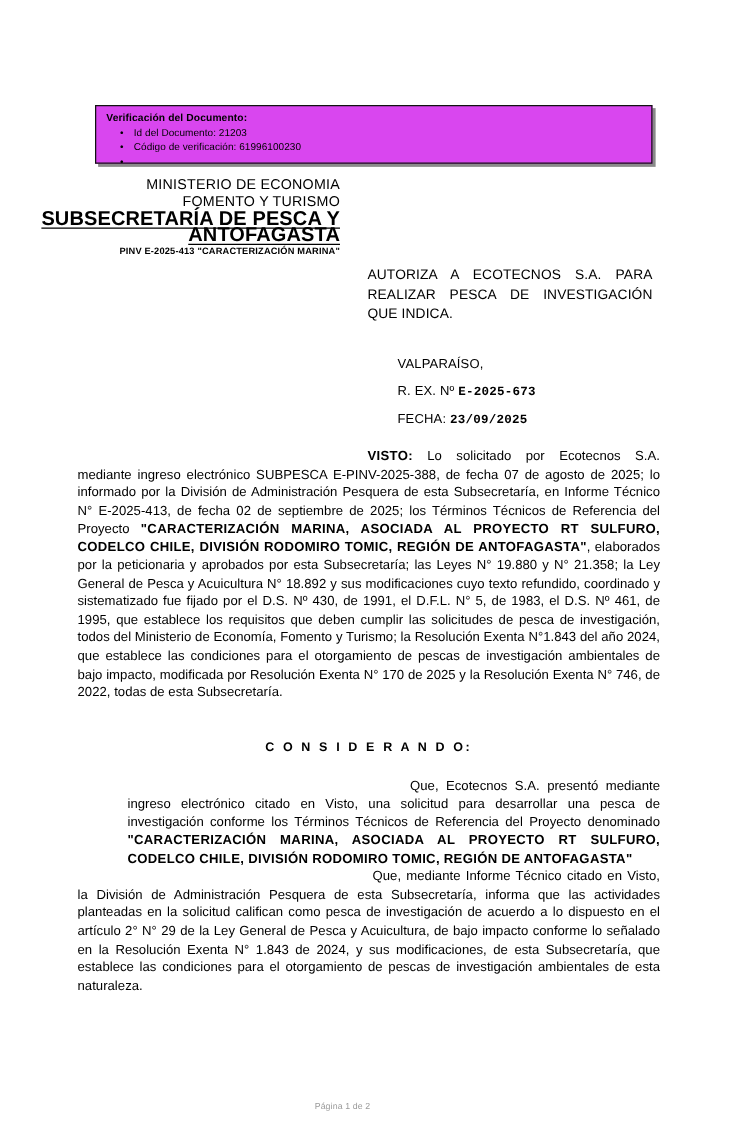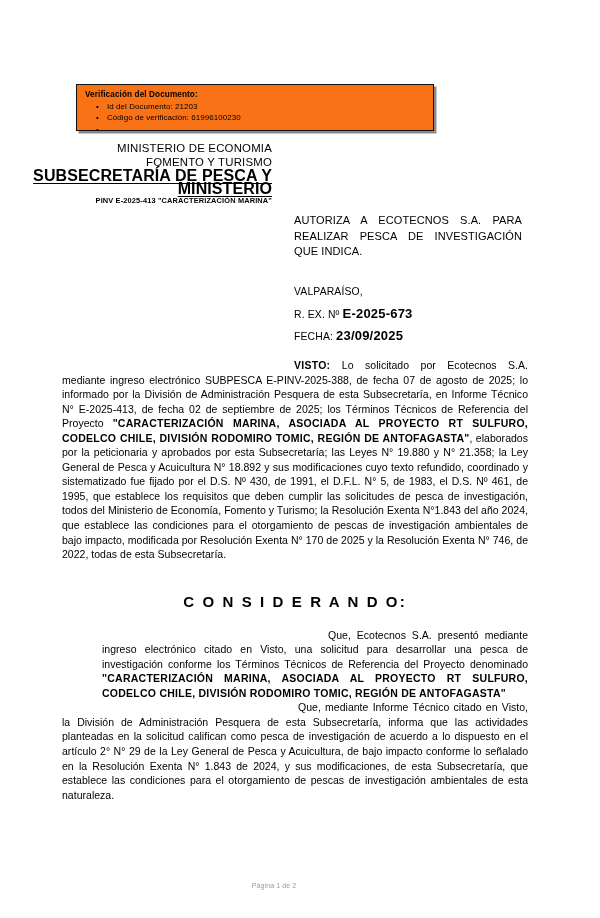--- a/index.html
+++ b/index.html
@@ -22,25 +22,25 @@
     width: 600px;
     height: 918px;
     box-sizing: border-box;
   }
 
   
   .verify-box {
     position: absolute;
     left: 76px;
     top: 84px;
-    width: 358px;
+    width: 446px;
     box-sizing: border-box;
     border: 1.2px solid #111;
     box-shadow: 2.5px 2.5px 0 0 #8a8a8a;
-    background: #f97316;
+    background: #d946ef;
     padding: 4px 6px 6px 8px;
   }
   .verify-title {
     font-size: 8.2px;
     font-weight: bold;
     letter-spacing: 0.1px;
     line-height: 11px;
     margin: 0 0 1px 0;
   }
   .verify-list {
@@ -113,25 +113,27 @@
     position: absolute;
     left: 294px;
     top: 281px;
     width: 228px;
   }
   .meta-line {
     font-size: 10.4px;
     line-height: 21.5px;
     letter-spacing: 0.15px;
     white-space: nowrap;
+    margin-left: 24px;
   }
   .meta-line b {
-    font-size: 13px;
+    font-size: 10px;
     font-weight: bold;
     letter-spacing: 0.2px;
+    font-family: Liberation Mono, monospace;
   }
 
   
   .body-text {
     position: absolute;
     left: 62px;
     top: 358px;
     width: 466px;
   }
   .para {
@@ -140,21 +142,21 @@
     text-align: justify;
     letter-spacing: 0.02px;
     margin: 0;
   }
   .para.indent-visto { text-indent: 232px; }
   .para.indent-que   { text-indent: 226px; margin-left: 40px; }
   .para.indent-que2  { text-indent: 236px; }
   .para b { font-weight: bold; letter-spacing: 0.25px; }
 
   .section-head {
-    font-size: 15px;
+    font-size: 10px;
     font-weight: bold;
     text-align: center;
     letter-spacing: 2.1px;
     margin: 0;
     padding: 0;
   }
 
   .gap-lg { height: 31px; }
   .gap-md { height: 18px; }
 
@@ -193,21 +195,21 @@
       <li>
         <span class="bullet">•</span>
       </li>
     </ul>
   </div>
 
   <div class="org-header">
     <div class="org-line1">MINISTERIO DE ECONOMIA</div>
     <div class="org-line2">FOMENTO Y TURISMO</div>
     <div class="org-sub"><span class="u">SUBSECRETARÍA DE PESCA Y</span></div>
-    <div class="org-sub"><span class="u">MINISTERIO</span></div>
+    <div class="org-sub"><span class="u">ANTOFAGASTA</span></div>
     <div class="org-pinv">PINV E-2025-413 "CARACTERIZACIÓN MARINA"</div>
   </div>
 
   <div class="title-block">
     <div class="subject">AUTORIZA A ECOTECNOS S.A. PARA REALIZAR PESCA DE INVESTIGACIÓN QUE INDICA.</div>
   </div>
 
   <div class="meta-block">
     <div class="meta-line">VALPARAÍSO,</div>
     <div class="meta-line">

